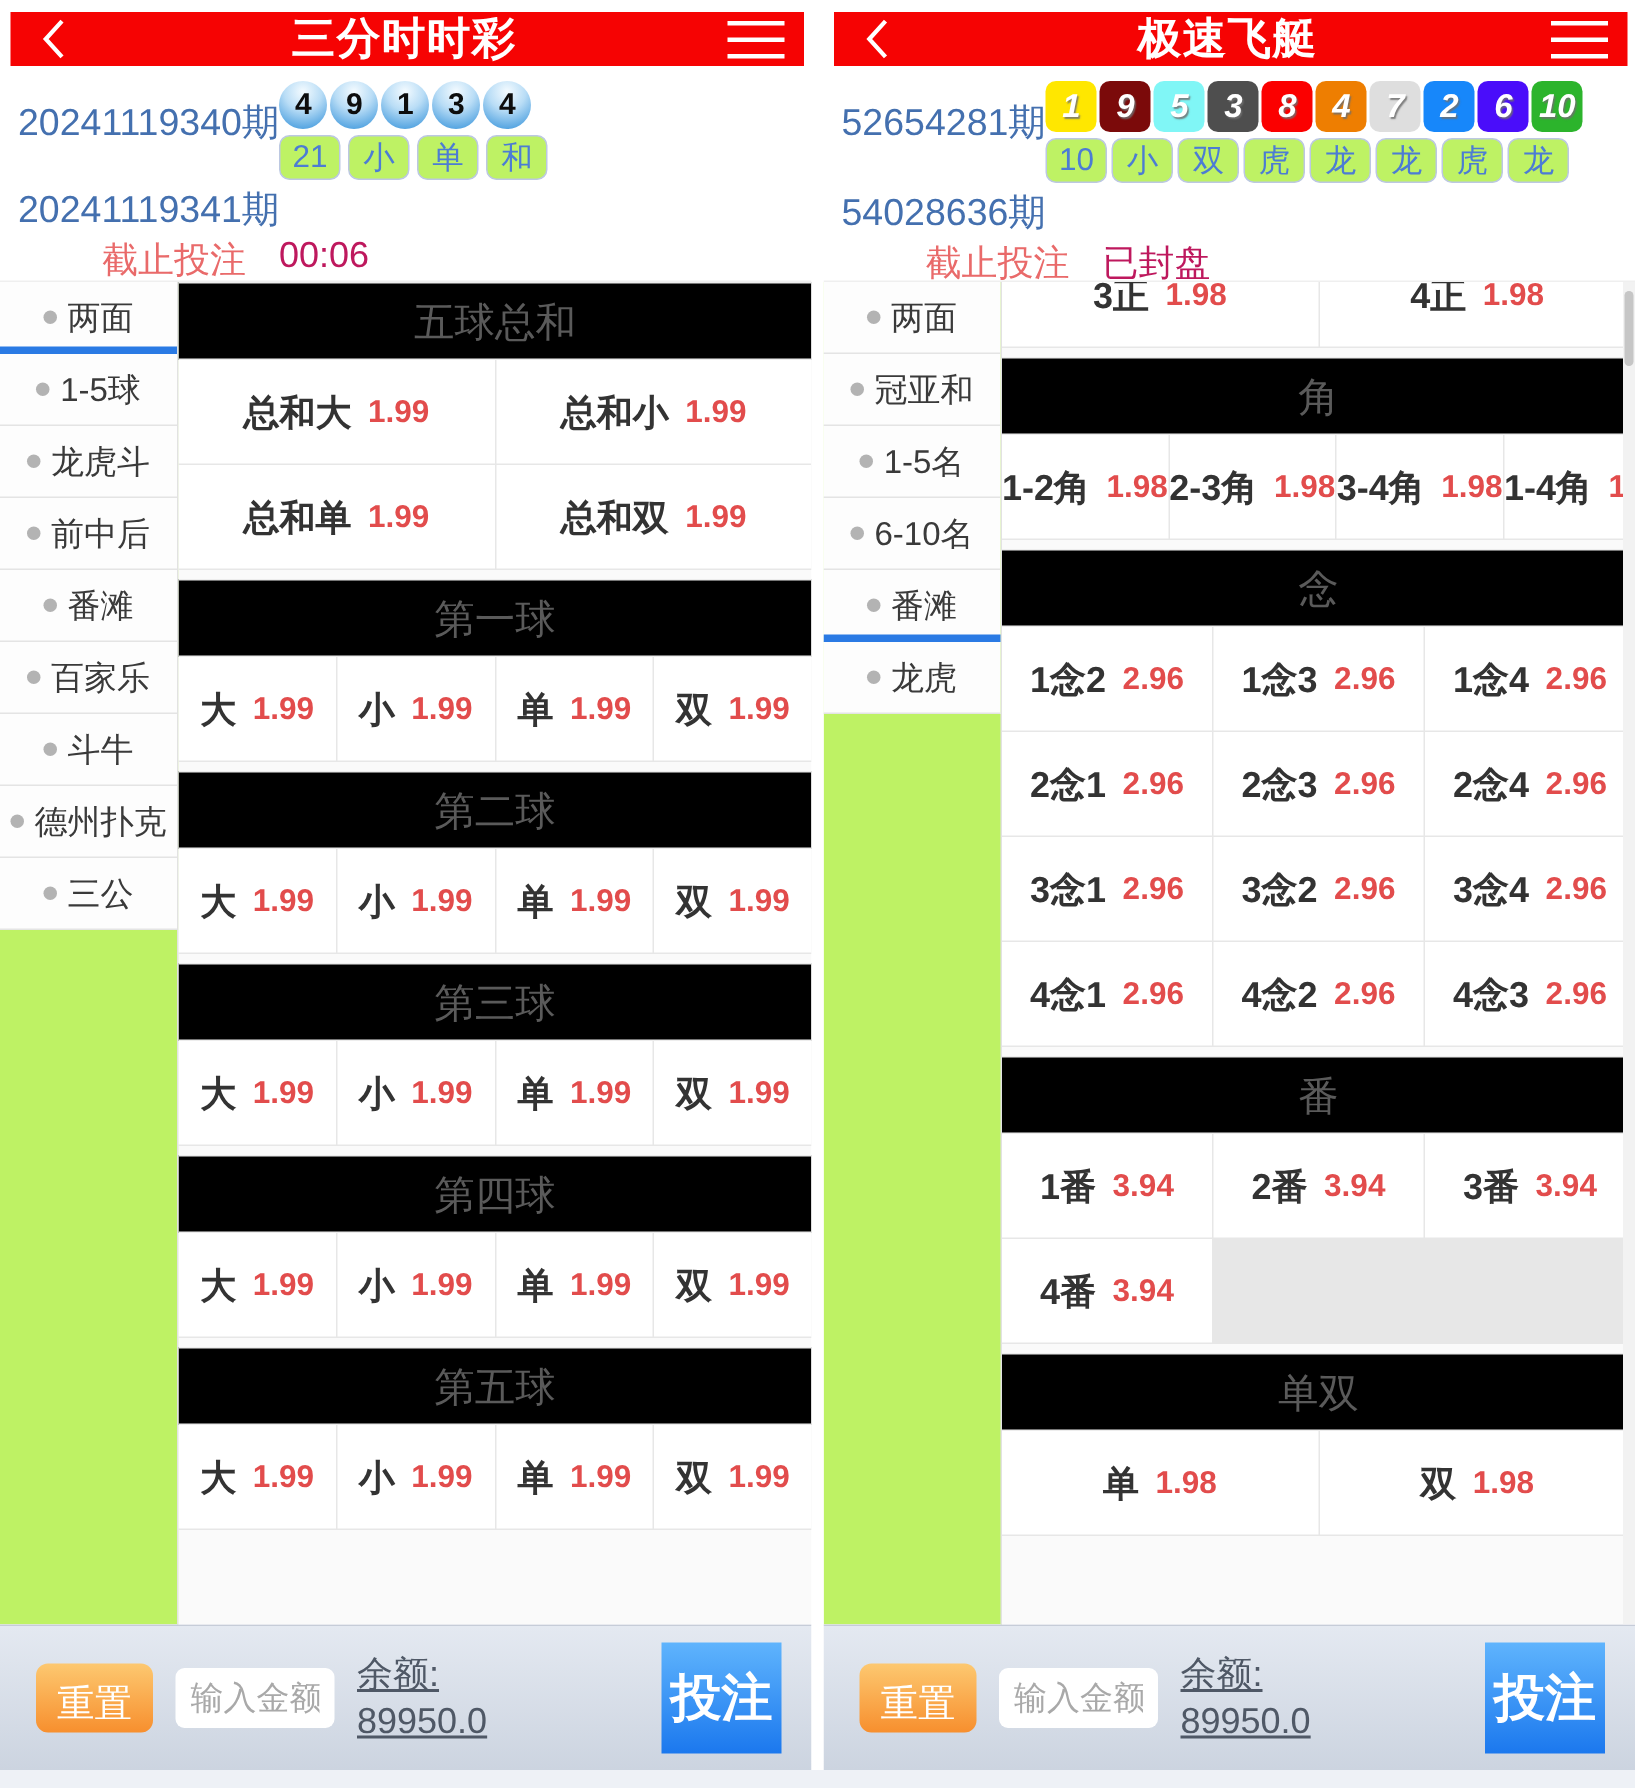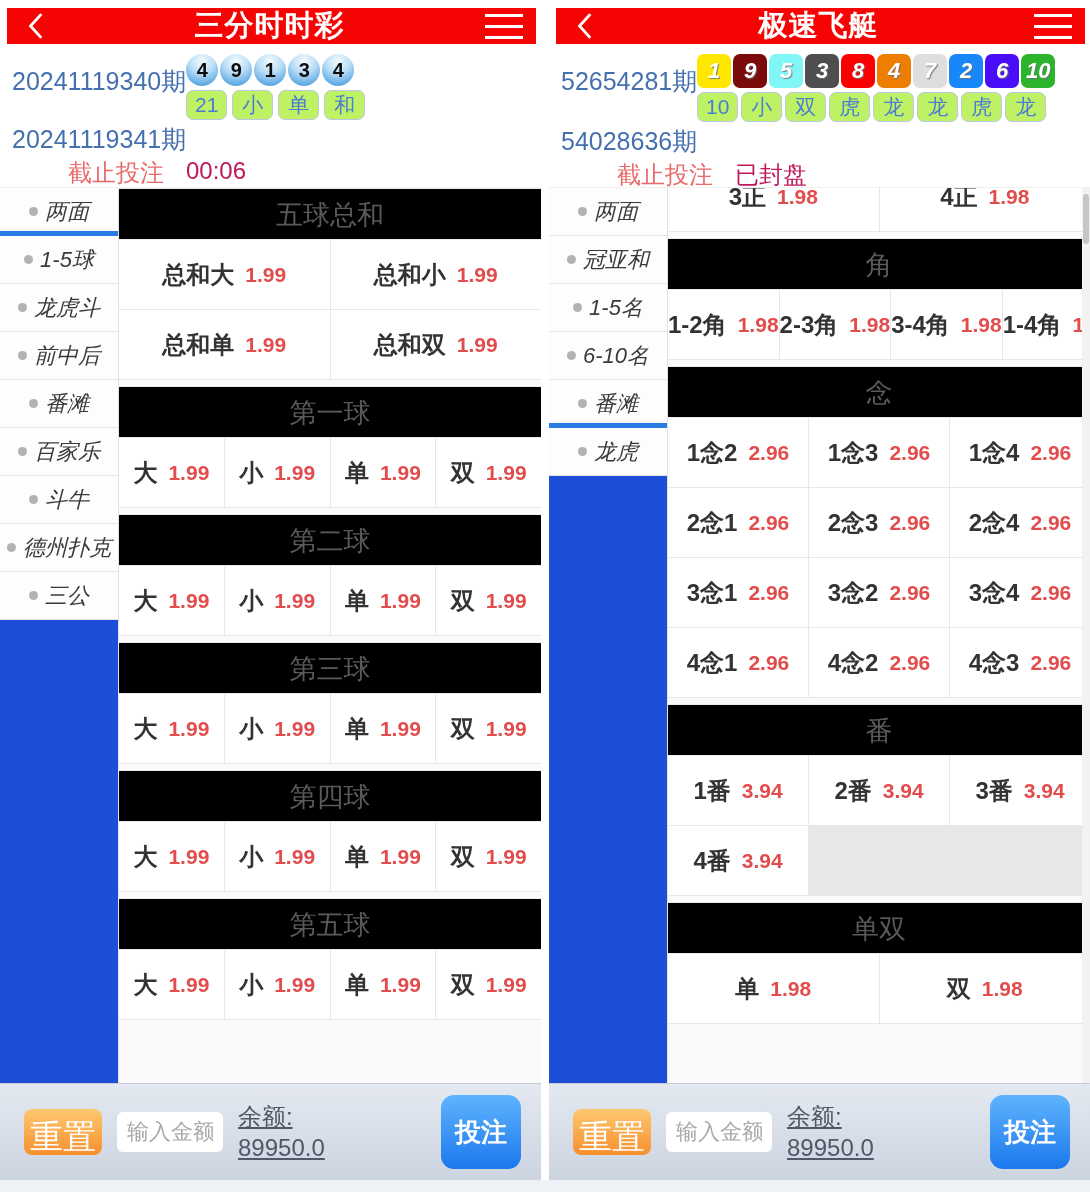--- a/index.html
+++ b/index.html
@@ -30,49 +30,49 @@
   .panel[data-panel="1"] .tags { gap:3px; }
   .tag { height:30px; min-width:41px; padding:0 6px; background:#bef264; border:1px solid #bcc8e2; border-radius:7px;
     color:#4c7cd4; font-size:21px; display:flex; align-items:center; justify-content:center; }
   .r2 { margin-top:3px; color:#4470af; font-size:25px; }
   .r3 { display:flex; align-items:flex-start; gap:22px; padding-left:56px; margin-top:1px; }
   .deadline-label { color:#e96a6a; font-size:24px; }
   .deadline-value { color:#be185d; font-size:24px; }
 
   
   .pbody { flex:1; display:flex; overflow:hidden; border-top:1px solid #efefef; }
-  .sidebar { width:119px; flex:none; background:#1d4ed8; border-right:1px solid #e2e2e2;font-style:italic; }
+  .sidebar { width:119px; flex:none; background:#bef264; border-right:1px solid #e2e2e2; }
   .side-item { height:48px; display:flex; align-items:center; justify-content:center; gap:7px; padding:0 2px;
     border-bottom:1px solid #e4e4e4; font-size:22px; color:#3a3a3a; position:relative; cursor:pointer; background:#fdfdfd; white-space:nowrap; }
   .side-item .dot { width:9px; height:9px; border-radius:50%; background:#b3b3b3; flex:none; }
   .side-item.selected::after { content:""; position:absolute; left:0; right:0; bottom:-1px; height:5px; background:#2a7ae4; }
 
   .content { flex:1; position:relative; background:#fafafa; overflow:hidden; }
   .sections { position:relative; }
   .section + .section { margin-top:6px; }
   .section-title { height:52px; line-height:52px; text-align:center; font-size:27px; color:#5a5a5a;
     background:#000000; border-top:1px solid #ededed; border-bottom:1px solid #ededed; }
   .grid { display:grid; gap:1px; background:#e7e7e7; border-bottom:1px solid #e7e7e7; }
   .cell { background:#fff; height:69px; display:flex; align-items:center; justify-content:center; gap:11px; cursor:pointer; }
   .cell .lbl { font-size:24px; font-weight:700; color:#333; white-space:nowrap; }
   .cell .odds { font-size:21px; font-weight:700; color:#e24c4c; }
   .vscroll { position:absolute; top:0; right:0; bottom:0; width:8px; background:#f2f2f2; }
   .vthumb { position:absolute; top:6px; left:1px; width:6px; height:50px; background:#c6c6c6; border-radius:3px; cursor:pointer; }
 
   
   .betbar { flex:none; height:97px; background:linear-gradient(180deg,#e4e9f1,#ccd4e0); border-top:1px solid #c6ccd8;
     display:flex; align-items:center; padding:0 20px 0 24px; gap:15px; }
-  .reset-btn { width:78px; height:46px; border:none; border-radius:8px; color:#fff; font-size:33px; cursor:pointer;
+  .reset-btn { width:78px; height:46px; border:none; border-radius:8px; color:#fff; font-size:25px; cursor:pointer;
     background:linear-gradient(180deg,#fdc870,#f78f2e); font-family:inherit; padding-top:6px; }
   .amount-input { width:106px; height:40px; border:none; border-radius:6px; background:#fff; padding:0 10px;
     font-size:22px; color:#333; font-family:inherit; outline:none; }
   .amount-input::placeholder { color:#a9a9a9; }
   .balance { color:#4f5866; font-size:24px; line-height:1.3;text-decoration:underline; }
-  .bet-btn { margin-left:auto; width:80px; height:74px; border:none; border-radius:13px; color:#fff; font-weight:700;
-    font-size:26px; cursor:pointer; background:linear-gradient(180deg,#5fb4fd,#1b78ee); font-family:inherit; }
+  .bet-btn { margin-left:auto; width:80px; height:74px; border:none; border-radius:0; color:#fff; font-weight:700;
+    font-size:34px; cursor:pointer; background:linear-gradient(180deg,#5fb4fd,#1b78ee); font-family:inherit; }
 </style>
 </head>
 <body>
 
 <div class="page">
 
   <section class="panel" data-panel="0">
     <header class="appbar">
       <span class="back">
         <svg width="26" height="32" viewBox="0 0 24 28">

